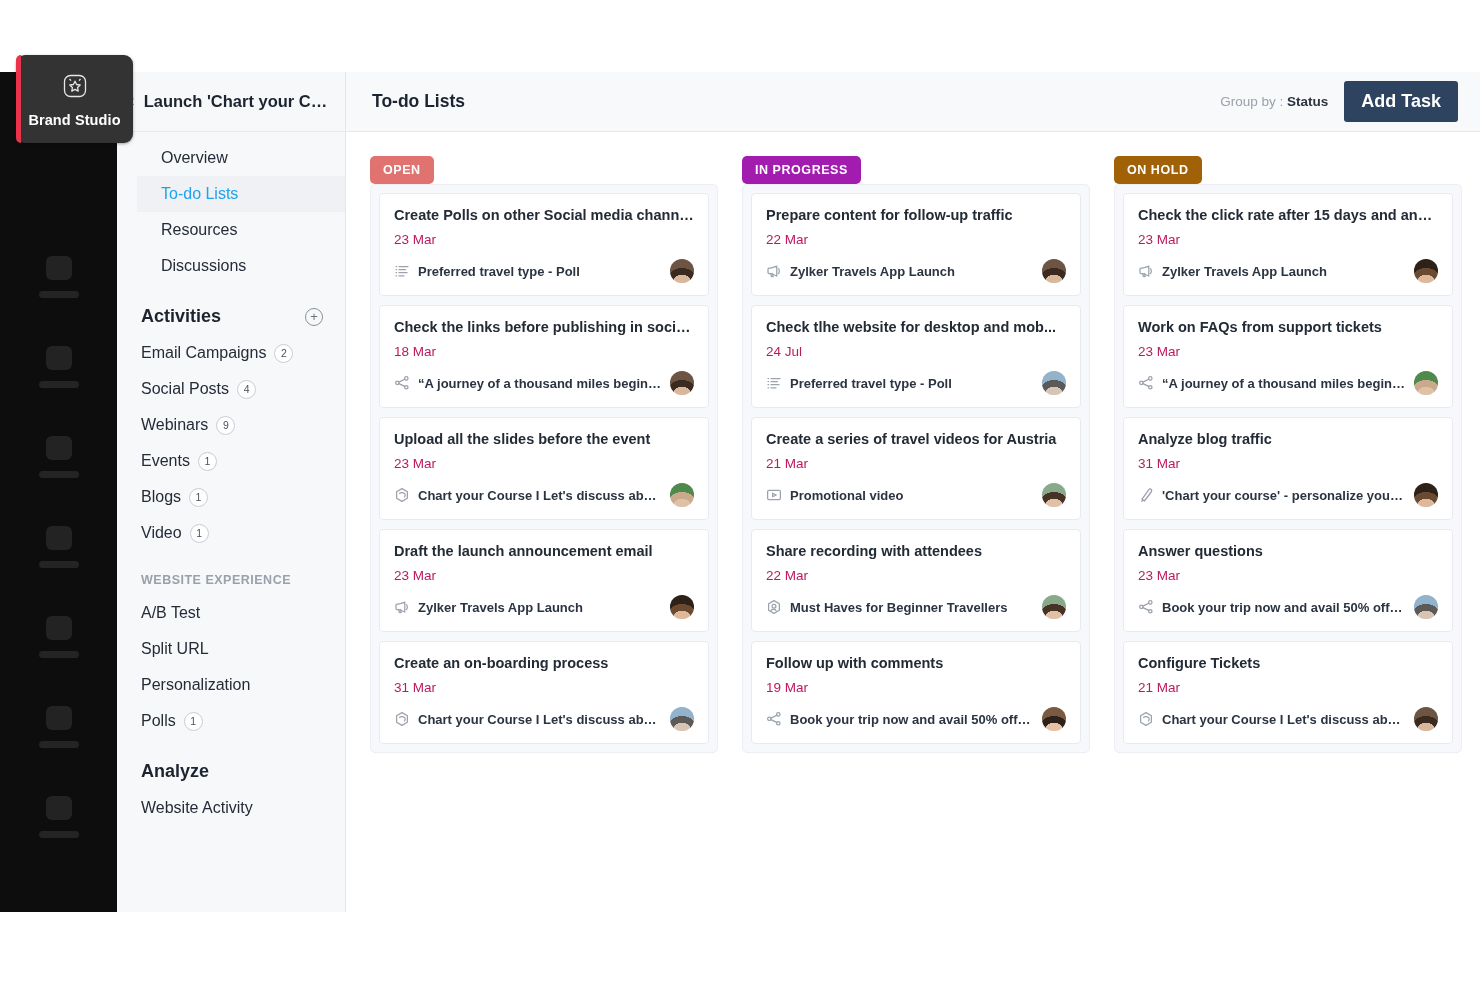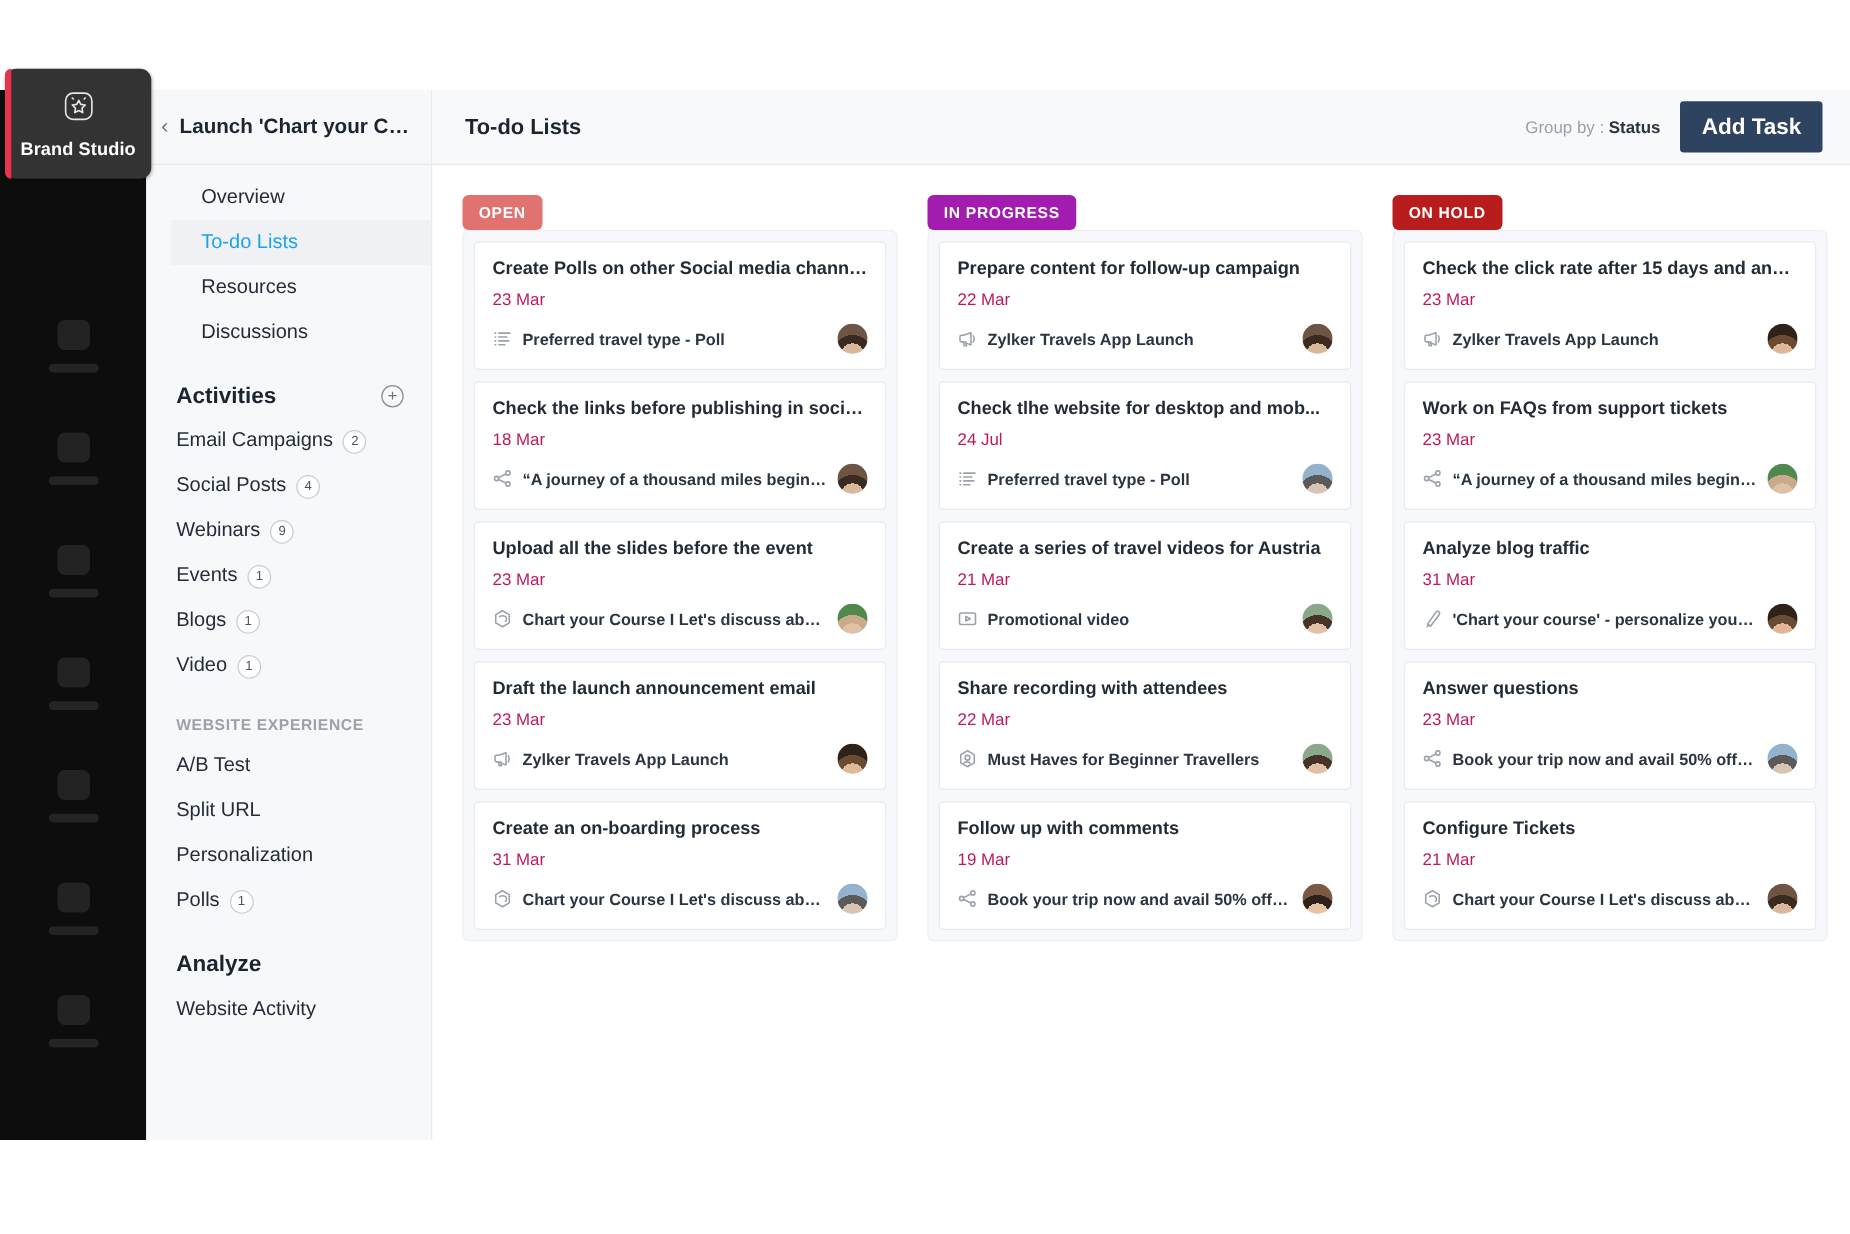--- a/index.html
+++ b/index.html
@@ -26,21 +26,21 @@
   }
   .rail-collapse {
     height: 62px;
     display: flex; align-items: center; justify-content: center;
     color: #f2f2f2;
   }
   .rail-collapse svg { display: block; }
 
   .rail-active {
     position: absolute;
-    left: 4px; top: 55px;
+    left: 16px; top: 55px;
     width: 117px; height: 88px;
     background: #333333;
     border-radius: 9px;
     display: flex; flex-direction: column;
     align-items: center; justify-content: center;
     gap: 7px;
     z-index: 6;
     box-shadow: 0 1px 3px rgba(0,0,0,.35);
   }
   .rail-active::before {
@@ -421,21 +421,21 @@
                 </span>
                 <span class="card-meta">Chart your Course I Let's discuss about...</span>
                 <span class="avatar">
                   <span class="face" style="background:radial-gradient(circle at 50% 105%, #d7c4b2 0 34%, #5c5a59 34% 58%, #93b2cc 58% 100%)"></span>
                 </span>
               </div>
             </div>
           </div></div>
         <div class="column"><span class="col-badge" style="background: #a21caf;">IN PROGRESS</span><div class="col-cards">
             <div class="card">
-              <div class="card-title">Prepare content for follow-up campaign</div>
+              <div class="card-title">Prepare content for follow-up traffic</div>
               <div class="card-date">22 Mar</div>
               <div class="card-foot">
                 <span class="card-ico">
                   <svg width="16" height="16" viewBox="0 0 16 16" fill="none" stroke="currentColor" stroke-width="1.25" stroke-linecap="round" stroke-linejoin="round">
                     <path d="M2 6.3v3.1c0 .6.5 1.1 1.1 1.1h1.6L10.8 13V3.2L4.7 5.2H3.1C2.5 5.2 2 5.7 2 6.3z"></path>
                     <path d="M4.7 10.5l.7 3.1h1.8l-.7-3.1"></path>
                     <path d="M12.6 5.6c.9.9.9 4 0 4.9"></path>
                   </svg>
                 </span>
                 <span class="card-meta">Zylker Travels App Launch</span>
@@ -512,21 +512,21 @@
                     <line x1="4.9" y1="8.6" x2="10.7" y2="11.4"></line>
                   </svg>
                 </span>
                 <span class="card-meta">Book your trip now and avail 50% off. ...</span>
                 <span class="avatar">
                   <span class="face" style="background:radial-gradient(circle at 50% 105%, #e7c3a5 0 34%, #2e2119 34% 58%, #7a5a43 58% 100%)"></span>
                 </span>
               </div>
             </div>
           </div></div>
-        <div class="column"><span class="col-badge" style="background: #b91c1c;">ON HOLD</span><div class="col-cards">
+        <div class="column"><span class="col-badge" style="background: #a16207;">ON HOLD</span><div class="col-cards">
             <div class="card">
               <div class="card-title">Check the click rate after 15 days and analy...</div>
               <div class="card-date">23 Mar</div>
               <div class="card-foot">
                 <span class="card-ico">
                   <svg width="16" height="16" viewBox="0 0 16 16" fill="none" stroke="currentColor" stroke-width="1.25" stroke-linecap="round" stroke-linejoin="round">
                     <path d="M2 6.3v3.1c0 .6.5 1.1 1.1 1.1h1.6L10.8 13V3.2L4.7 5.2H3.1C2.5 5.2 2 5.7 2 6.3z"></path>
                     <path d="M4.7 10.5l.7 3.1h1.8l-.7-3.1"></path>
                     <path d="M12.6 5.6c.9.9.9 4 0 4.9"></path>
                   </svg>

